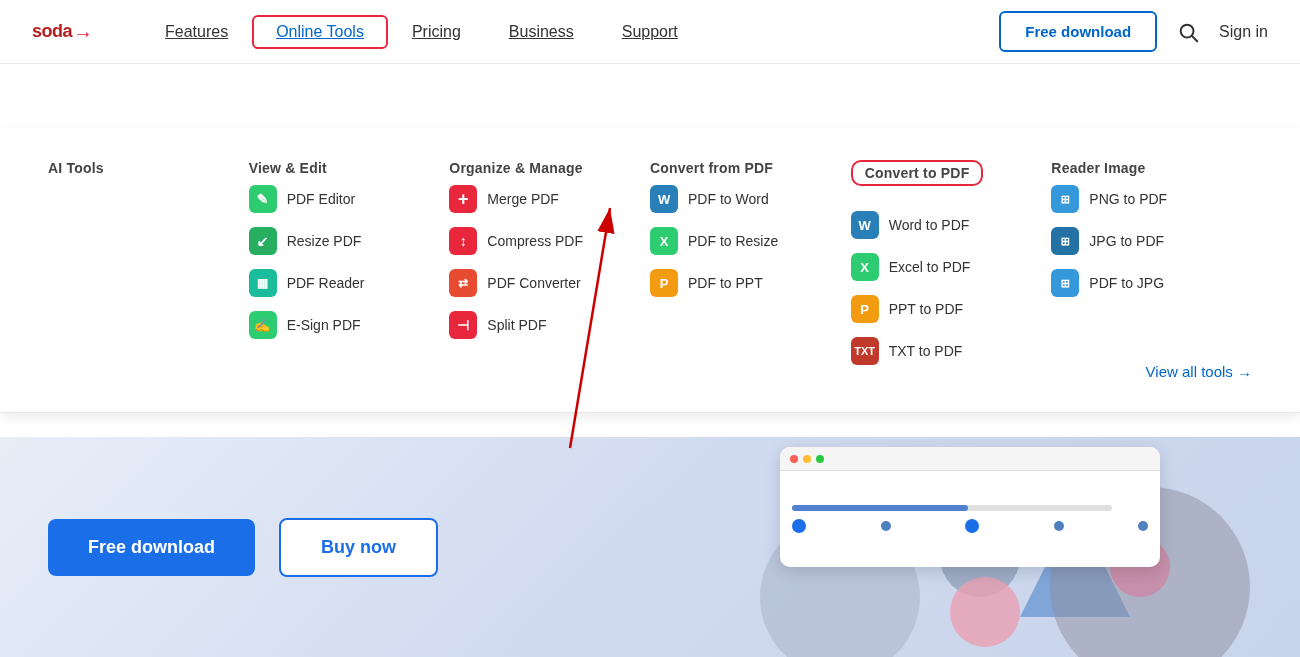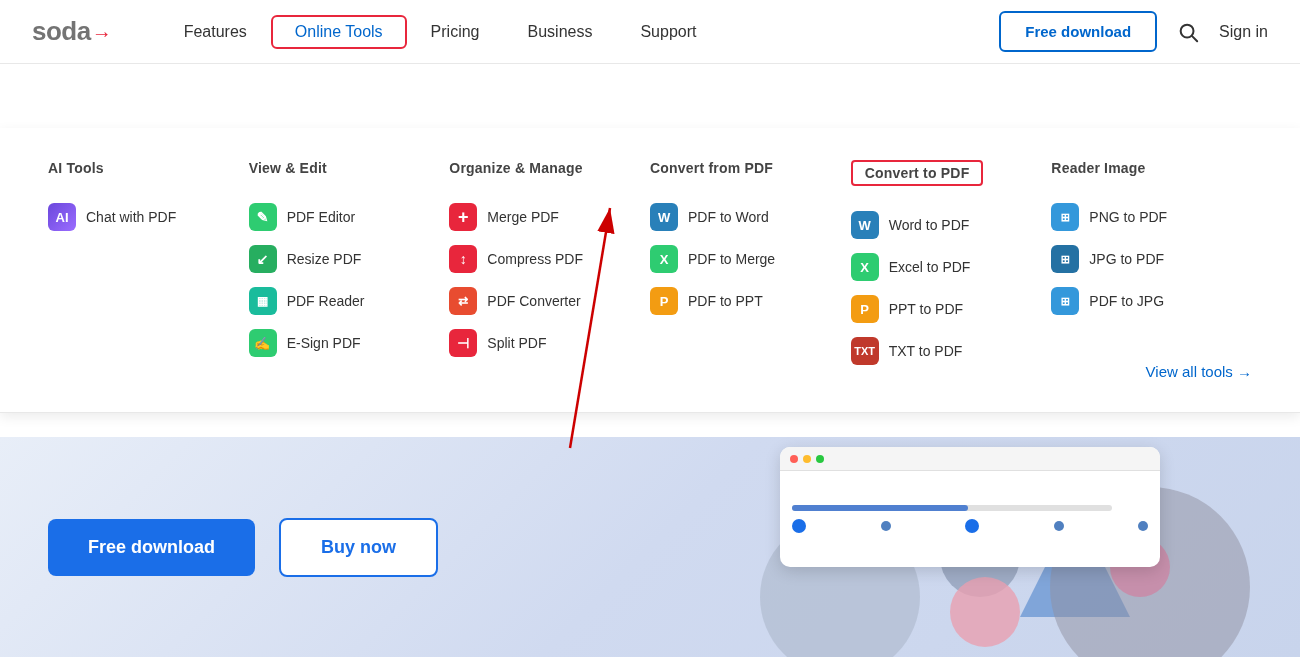--- a/index.html
+++ b/index.html
@@ -16,42 +16,43 @@
       position: relative;
       z-index: 100;
     }
     .logo {
       display: flex;
       align-items: center;
       margin-right: 48px;
       cursor: pointer;
     }
     .logo-text {
-      font-size: 26px;
+      font-size: 18px;
       font-weight: 700;
-      color: #737373;
+      color: #b91c1c;
       letter-spacing: -0.5px;
     }
     .logo-arrow {
       color: #e8263c;
       font-size: 20px;
       margin-left: 1px;
     }
     .nav-links {
       display: flex;
       align-items: center;
       gap: 0;
       flex: 1;
     }
     .nav-item {
       padding: 8px 24px;
       font-size: 16px;
       color: #333;
       cursor: pointer;
       white-space: nowrap;
+      text-decoration: underline;
     }
     .nav-item.active {
       color: #0066cc;
       border: 2px solid #e8263c;
       border-radius: 6px;
       padding: 6px 22px;
     }
     .nav-right {
       display: flex;
       align-items: center;
@@ -97,21 +98,21 @@
       box-shadow: 0 4px 12px rgba(0,0,0,0.08);
     }
     .menu-section {
       flex: 1;
       min-width: 180px;
     }
     .menu-section-title {
       font-size: 14px;
       font-weight: 700;
       color: #444;
-      margin-bottom: 20px;
+      margin-bottom: 2px;
       letter-spacing: 0.2px;
     }
     .menu-item {
       display: flex;
       align-items: center;
       gap: 10px;
       padding: 7px 0;
       cursor: pointer;
       font-size: 14px;
       color: #333;
@@ -281,24 +282,20 @@
       </svg>
     </button>
     <span class="sign-in">Sign in</span>
   </div>
 </nav>
 
 <div class="dropdown-menu" style="position:relative;">
 
   <div class="menu-section">
     <div class="menu-section-title">AI Tools</div>
-    <div class="menu-item">
-      <div class="menu-icon icon-purple">AI</div>
-      <span>Chat with PDF</span>
-    </div>
   </div>
 
   <div class="menu-section">
     <div class="menu-section-title">View &amp; Edit</div>
     <div class="menu-item">
       <div class="menu-icon icon-green" style="font-size:14px;">✎</div>
       <span>PDF Editor</span>
     </div>
     <div class="menu-item">
       <div class="menu-icon icon-green2" style="font-size:14px;">↙</div>
@@ -335,30 +332,30 @@
   </div>
 
   <div class="menu-section">
     <div class="menu-section-title">Convert from PDF</div>
     <div class="menu-item">
       <div class="menu-icon icon-blue" style="font-weight:900;">W</div>
       <span>PDF to Word</span>
     </div>
     <div class="menu-item">
       <div class="menu-icon icon-green" style="font-weight:900;">X</div>
-      <span>PDF to Merge</span>
+      <span>PDF to Resize</span>
     </div>
     <div class="menu-item">
       <div class="menu-icon icon-orange" style="font-weight:900;">P</div>
       <span>PDF to PPT</span>
     </div>
   </div>
 
   <div class="menu-section">
-    <div style="border: 2px solid #e8263c; border-radius: 4px; padding: 3px 12px; display: inline-block; margin-bottom: 18px;">
+    <div style="border: 2px solid #e8263c; border-radius: 10px; padding: 3px 12px; display: inline-block; margin-bottom: 18px;">
       <div class="menu-section-title" style="margin-bottom:0;">Convert to PDF</div>
     </div>
     <div class="menu-item">
       <div class="menu-icon icon-blue" style="font-weight:900;">W</div>
       <span>Word to PDF</span>
     </div>
     <div class="menu-item">
       <div class="menu-icon icon-green" style="font-weight:900;">X</div>
       <span>Excel to PDF</span>
     </div>

